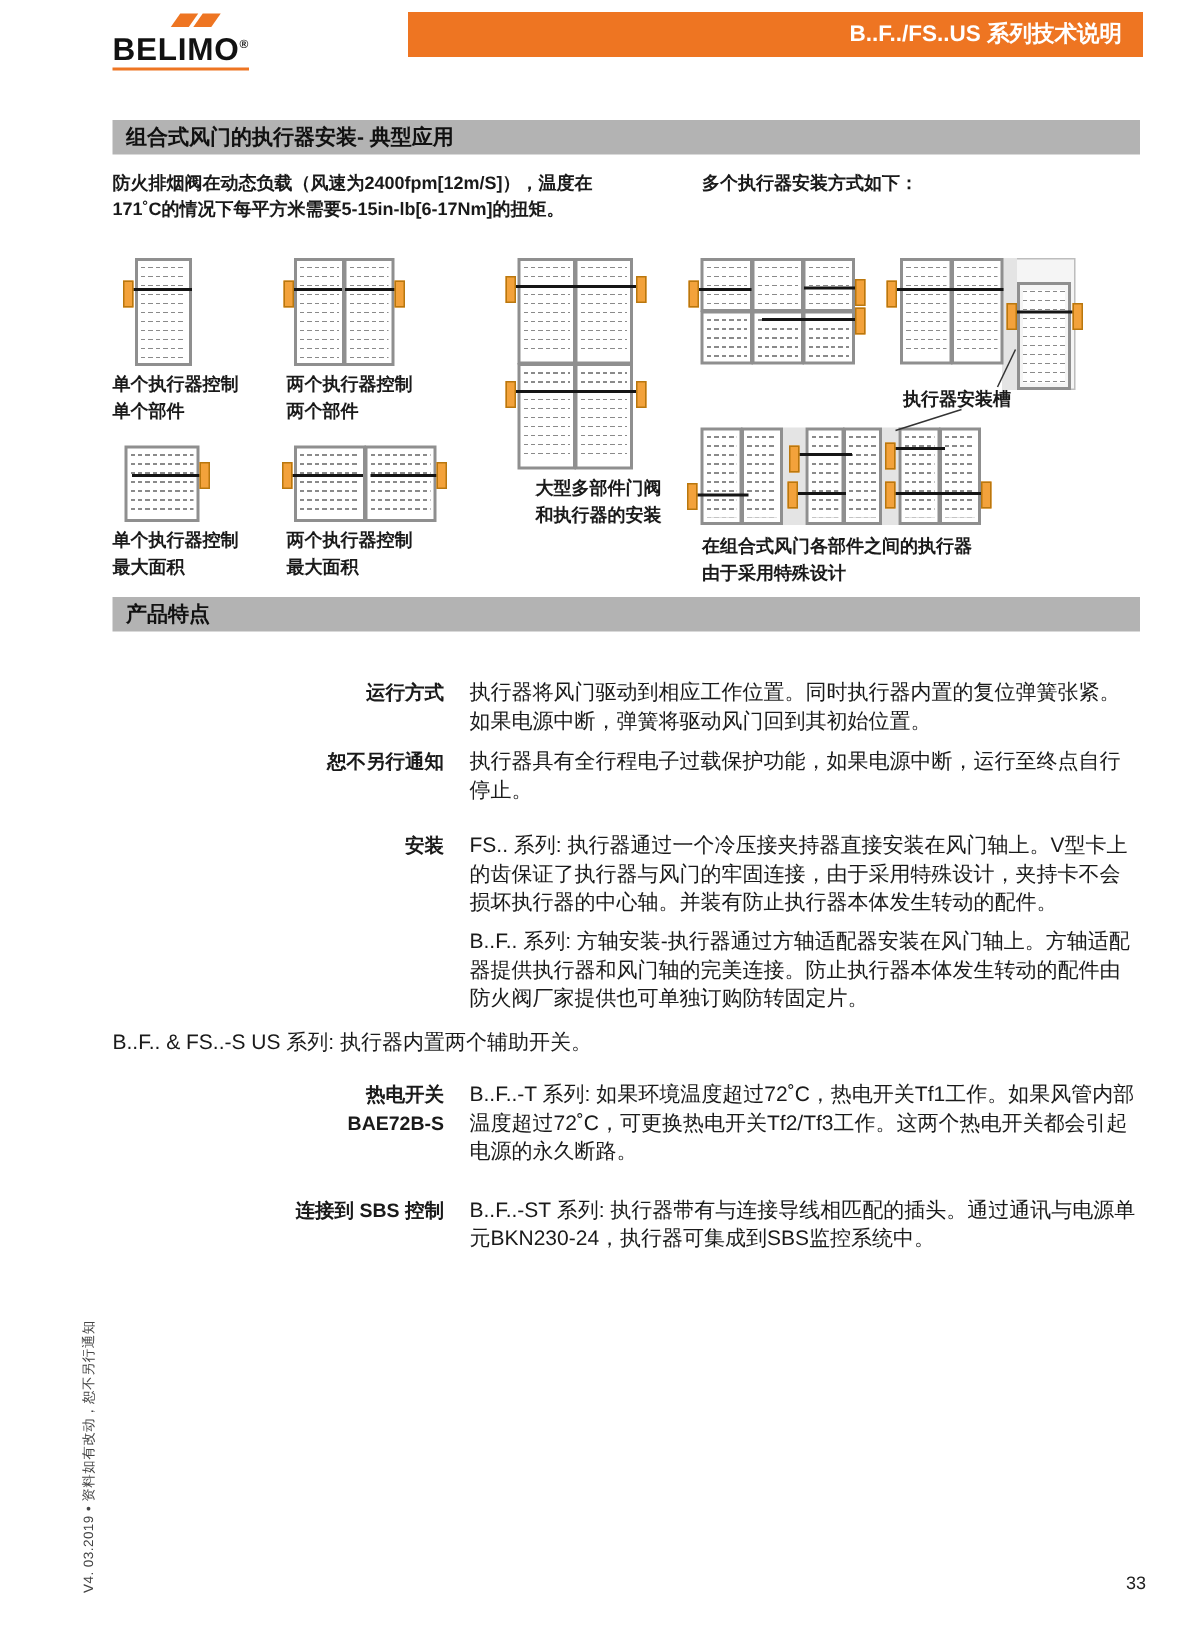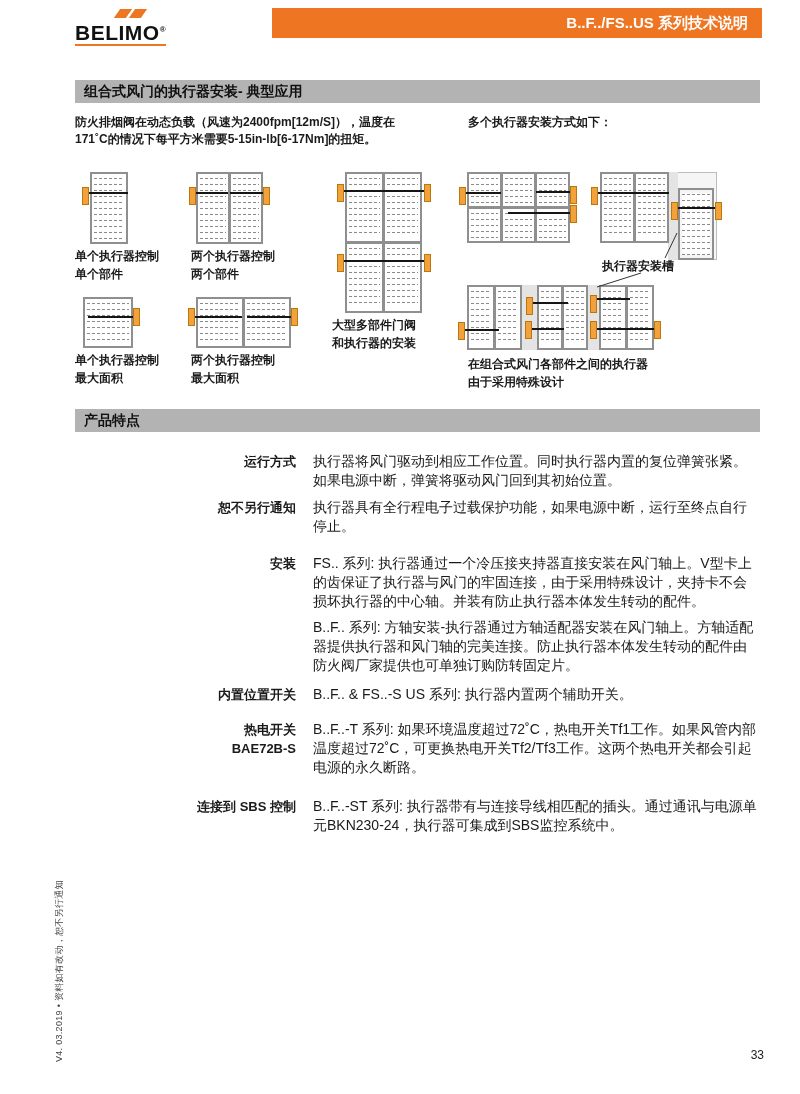--- a/index.html
+++ b/index.html
@@ -15,21 +15,21 @@
   .logo .word { font-size:21px; font-weight:bold; color:#111; line-height:21px;
                 border-bottom:2px solid #EE7522; padding-bottom:1px; letter-spacing:0.5px; }
   .logo .word sup { font-size:8px; vertical-align:super; }
   .titlebar { position:absolute; left:272px; top:8px; width:490px; height:30px; background:#EE7522; }
   .titlebar span { display:block; text-align:right; padding-right:14px; line-height:30px;
                    color:#fff; font-weight:bold; font-size:15px; }
 
   
   .secbar { position:absolute; left:75px; width:685px; height:23px; background:#B3B3B3;
             font-size:14px; font-weight:bold; color:#111; line-height:23px; padding-left:9px; }
-  .secbar1 { top:80px; } .secbar2 { top:409px; }
+  .secbar1 { top:80px; } .secbar2 { top:398px; }
 
   
   .intro-left  { position:absolute; left:75px;  top:114px; width:350px; font-size:12px; font-weight:bold; line-height:17px; }
   .intro-right { position:absolute; left:468px; top:114px; font-size:12px; font-weight:bold; line-height:17px; }
 
   
   .panel { position:absolute; background-color:#fff; border:2px solid #8f8f8f; padding:3px 2px;
            background-clip:content-box; z-index:2;
            background-image:
              repeating-linear-gradient(90deg,#fff 0 2px,rgba(255,255,255,0) 2px 5px),
@@ -168,21 +168,21 @@
       <div>两个部件</div>
   </div>
   <div class="dlabel" style="left:75px;top:351px;">
     <div>单个执行器控制</div>
       <div>最大面积</div>
   </div>
   <div class="dlabel" style="left:191px;top:351px;">
     <div>两个执行器控制</div>
       <div>最大面积</div>
   </div>
-  <div class="dlabel" style="left:332px;top:316px;">
+  <div class="dlabel" style="left:357px;top:316px;">
     <div>大型多部件门阀</div>
       <div>和执行器的安装</div>
   </div>
   <div class="dlabel" style="left:468px;top:355px;">
     <div>在组合式风门各部件之间的执行器</div>
       <div>由于采用特殊设计</div>
   </div>
   <div class="dlabel" style="left:602px;top:257px;">执行器安装槽</div>
 
   <div class="secbar secbar2">产品特点</div>
@@ -207,23 +207,20 @@
     <div class="frow mb10">
       <div class="fterm">
           <div>安装</div>
         </div>
       <div class="fdesc">
           <p>FS.. 系列: 执行器通过一个冷压接夹持器直接安装在风门轴上。V型卡上的齿保证了执行器与风门的牢固连接，由于采用特殊设计，夹持卡不会损坏执行器的中心轴。并装有防止执行器本体发生转动的配件。</p>
           <p>B..F.. 系列: 方轴安装-执行器通过方轴适配器安装在风门轴上。方轴适配器提供执行器和风门轴的完美连接。防止执行器本体发生转动的配件由防火阀厂家提供也可单独订购防转固定片。</p>
         </div>
     </div>
     <div class="frow mb16">
-      <div class="fterm">
-          <div>内置位置开关</div>
-        </div>
       <div class="fdesc">
           <p>B..F.. &amp; FS..-S US 系列: 执行器内置两个辅助开关。</p>
         </div>
     </div>
     <div class="frow mb20">
       <div class="fterm">
           <div>热电开关</div>
           <div>BAE72B-S</div>
         </div>
       <div class="fdesc">

